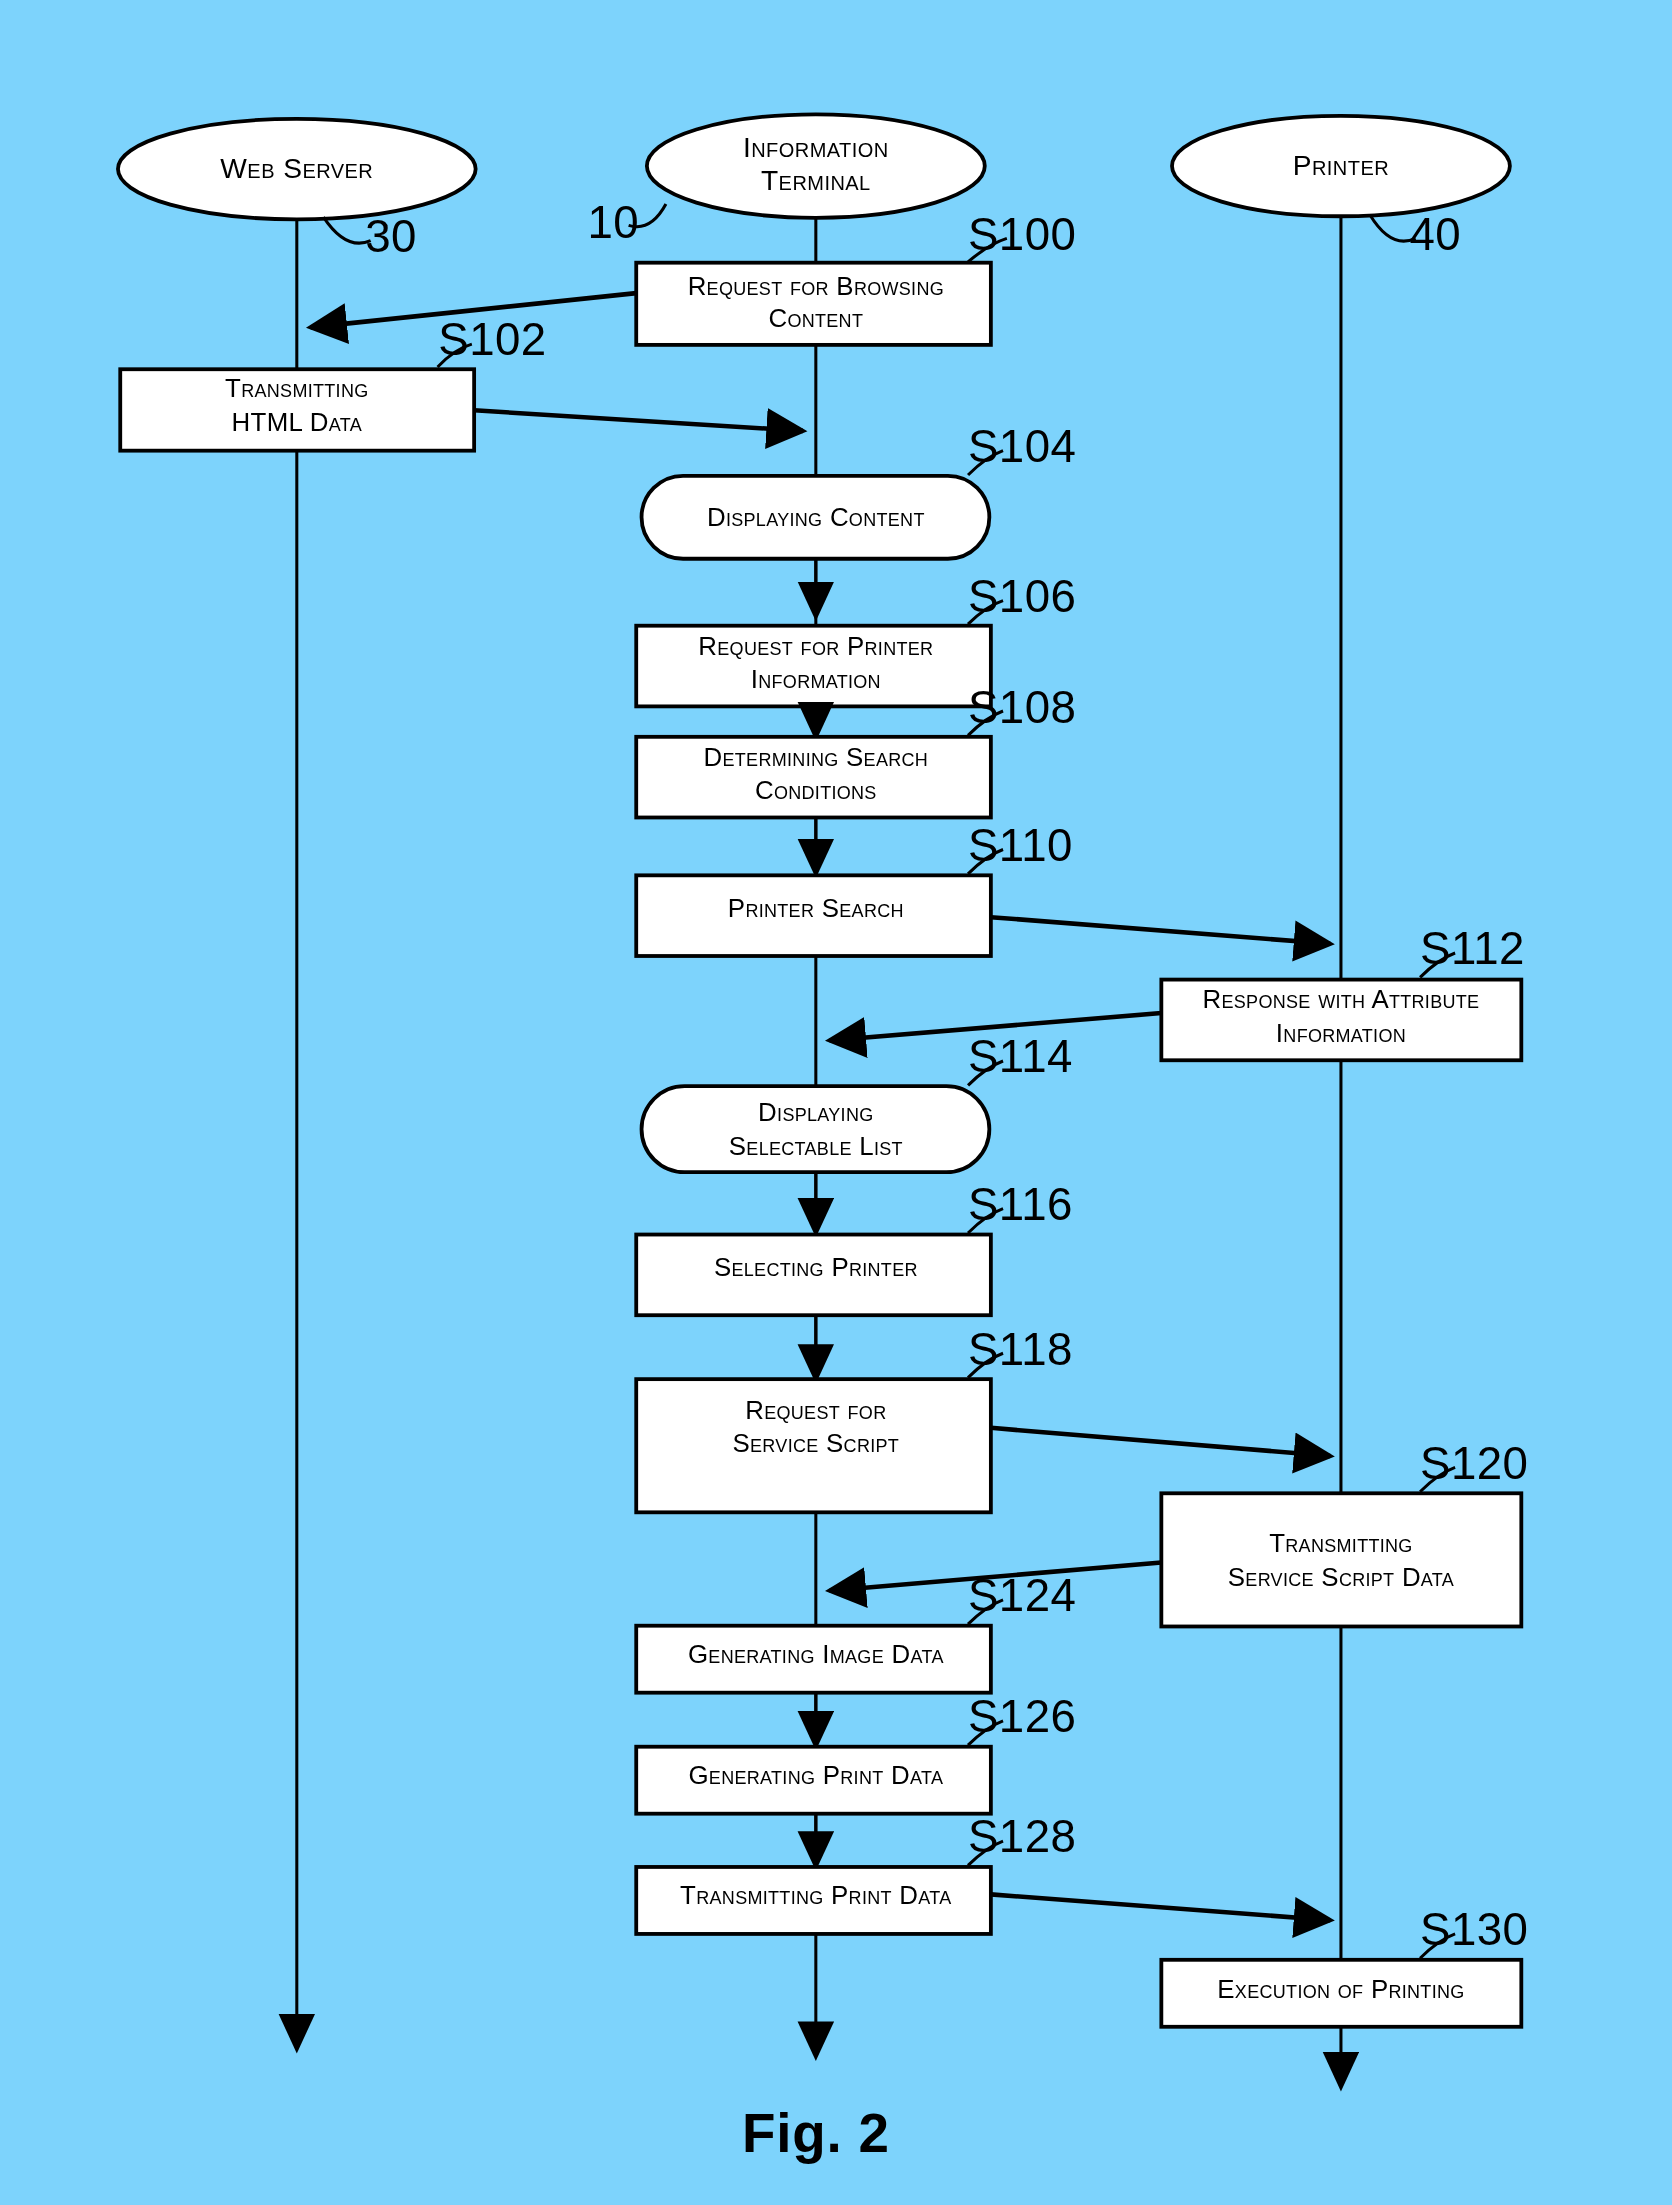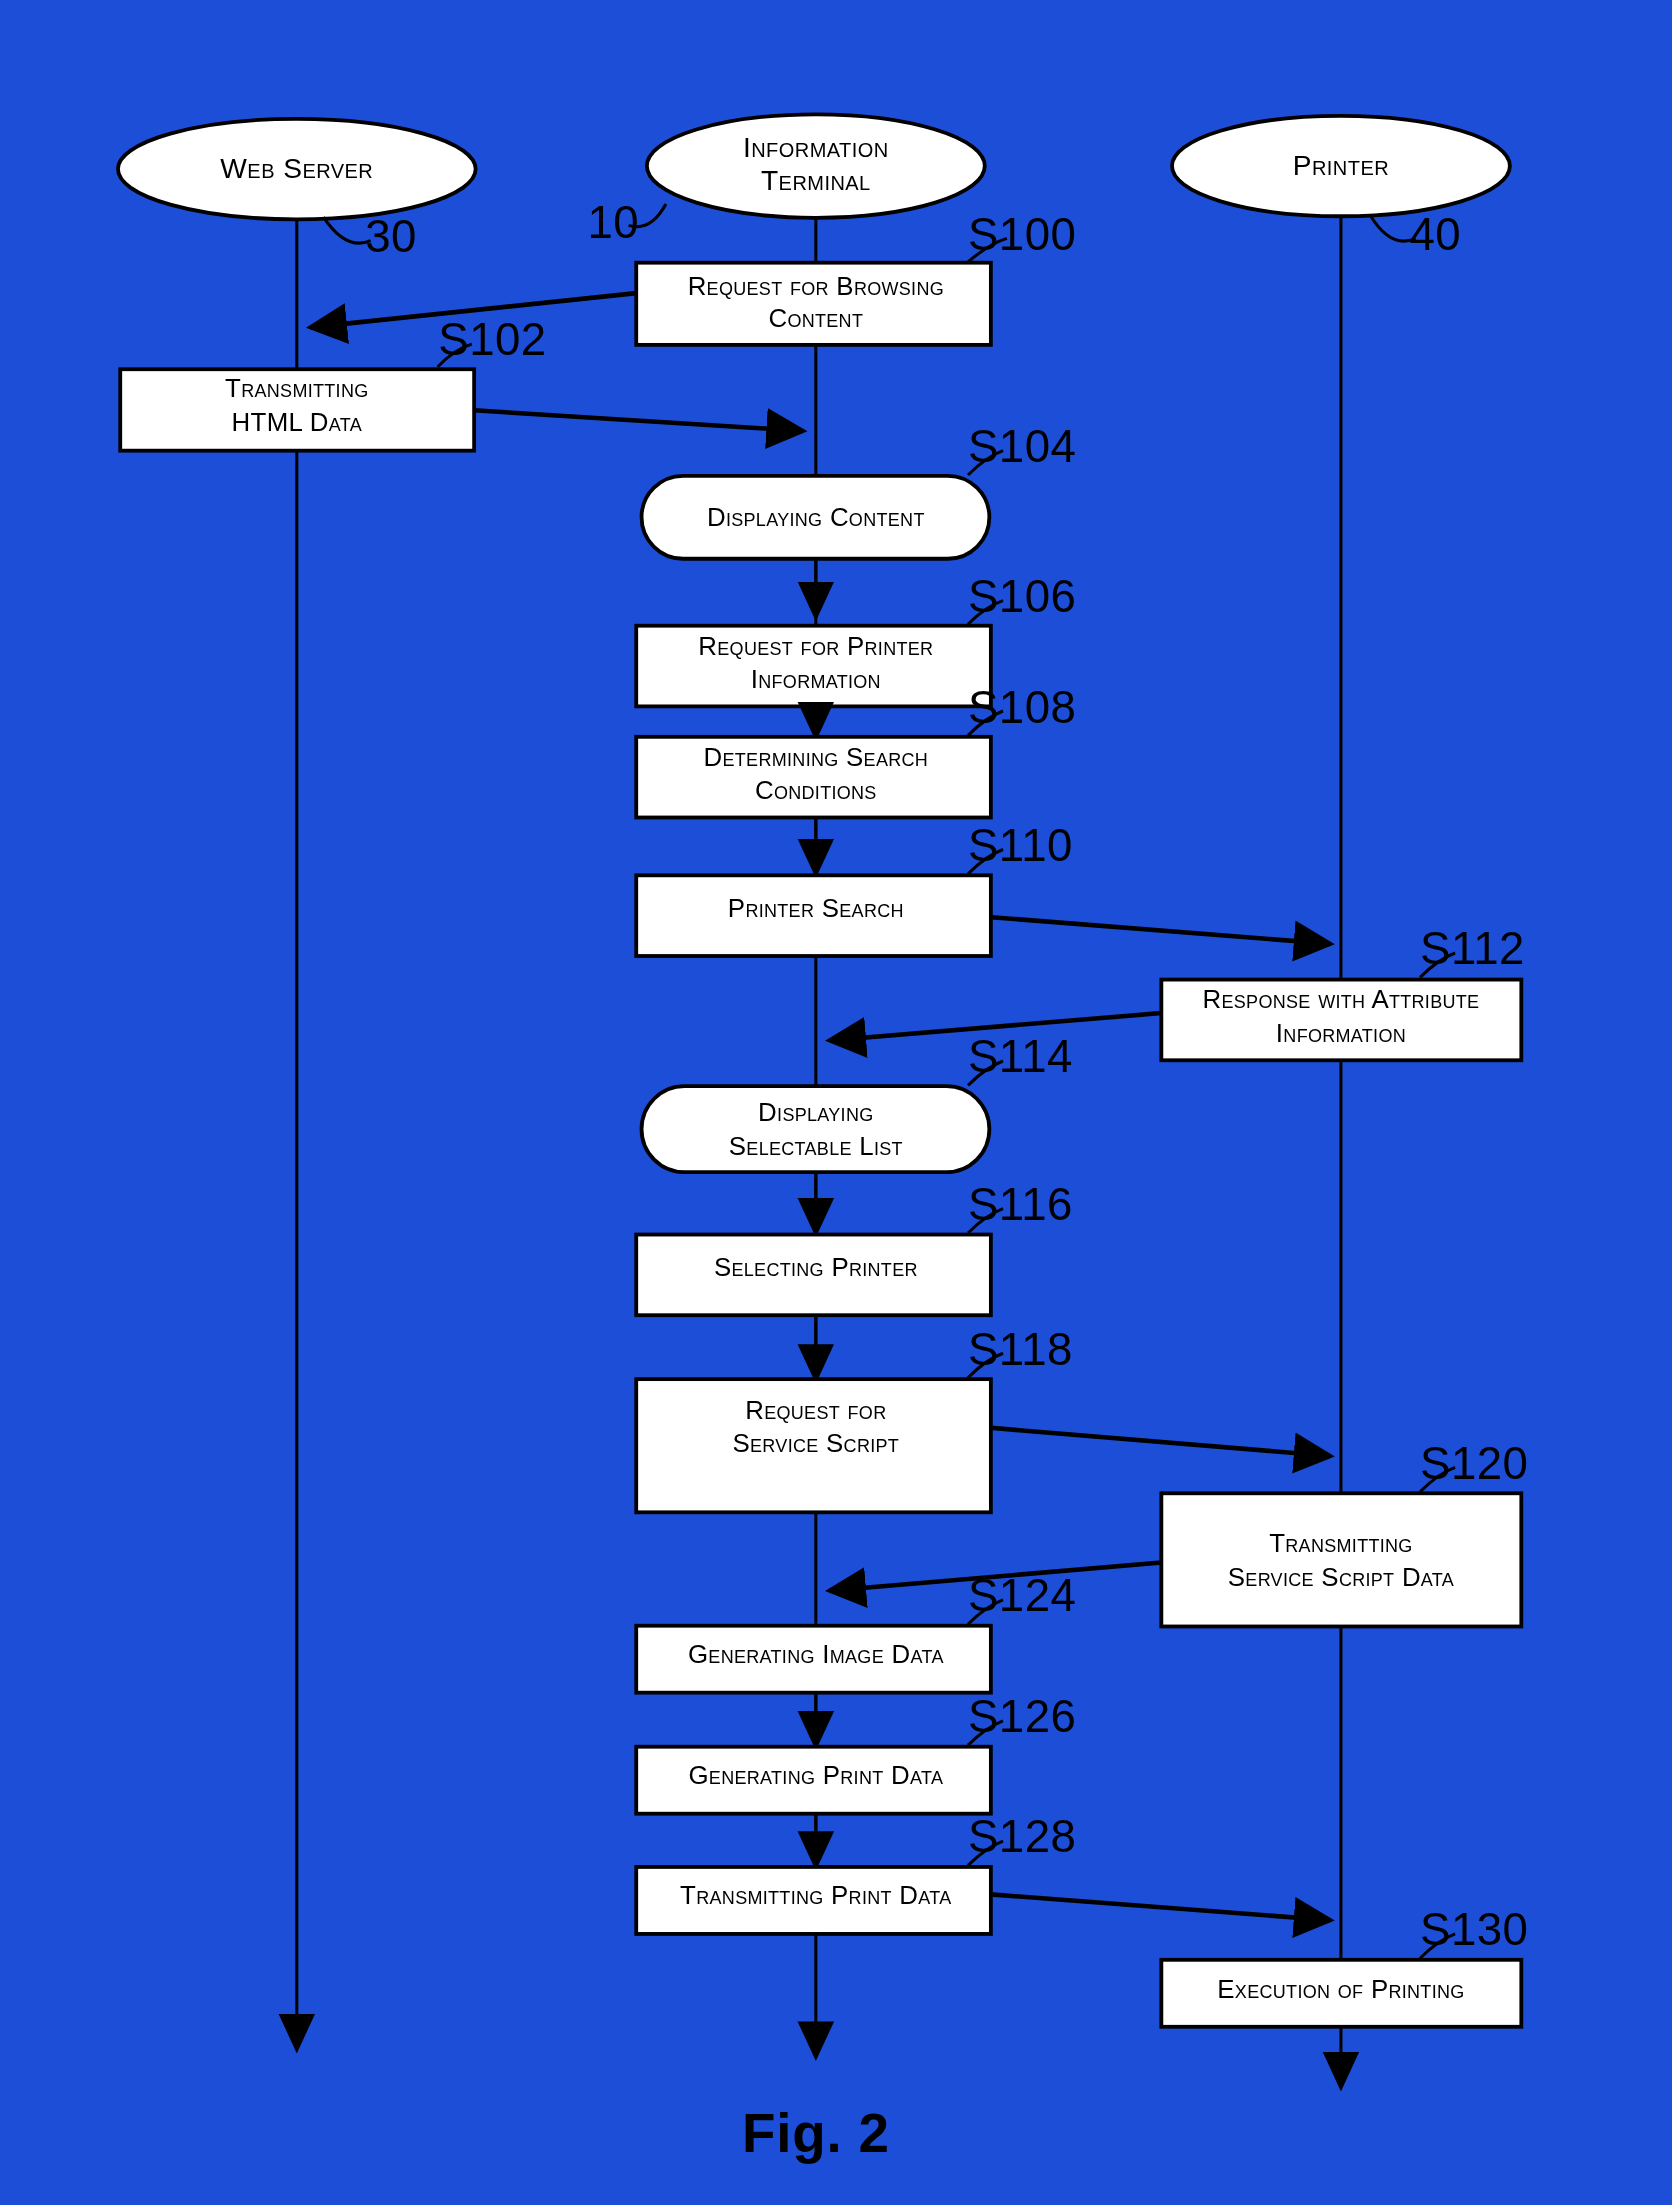--- a/index.html
+++ b/index.html
@@ -5,21 +5,21 @@
 <style>
   html, body {
     margin: 0;
     padding: 0;
     background: #ffffff;
   }
   #page {
     position: relative;
     width: 1672px;
     height: 2205px;
-    background: #1d4ed8;
+    background: #7dd3fc;
     font-family: "Liberation Sans", sans-serif;
     overflow: hidden;
   }
   svg#diagram {
     position: absolute;
     top: 0;
     left: 0;
     width: 1672px;
     height: 2205px;
     display: block;

